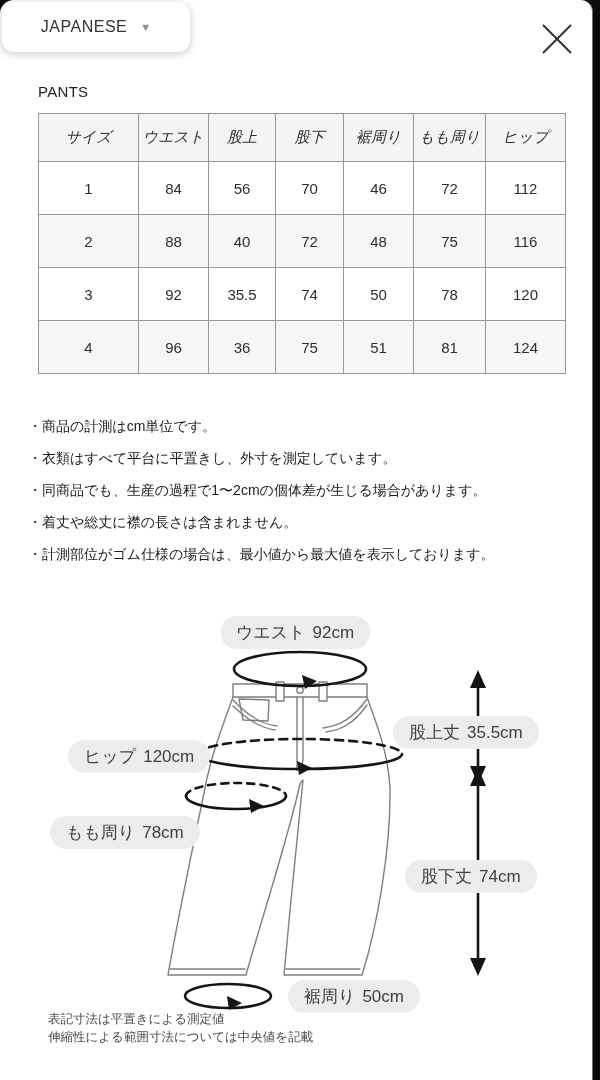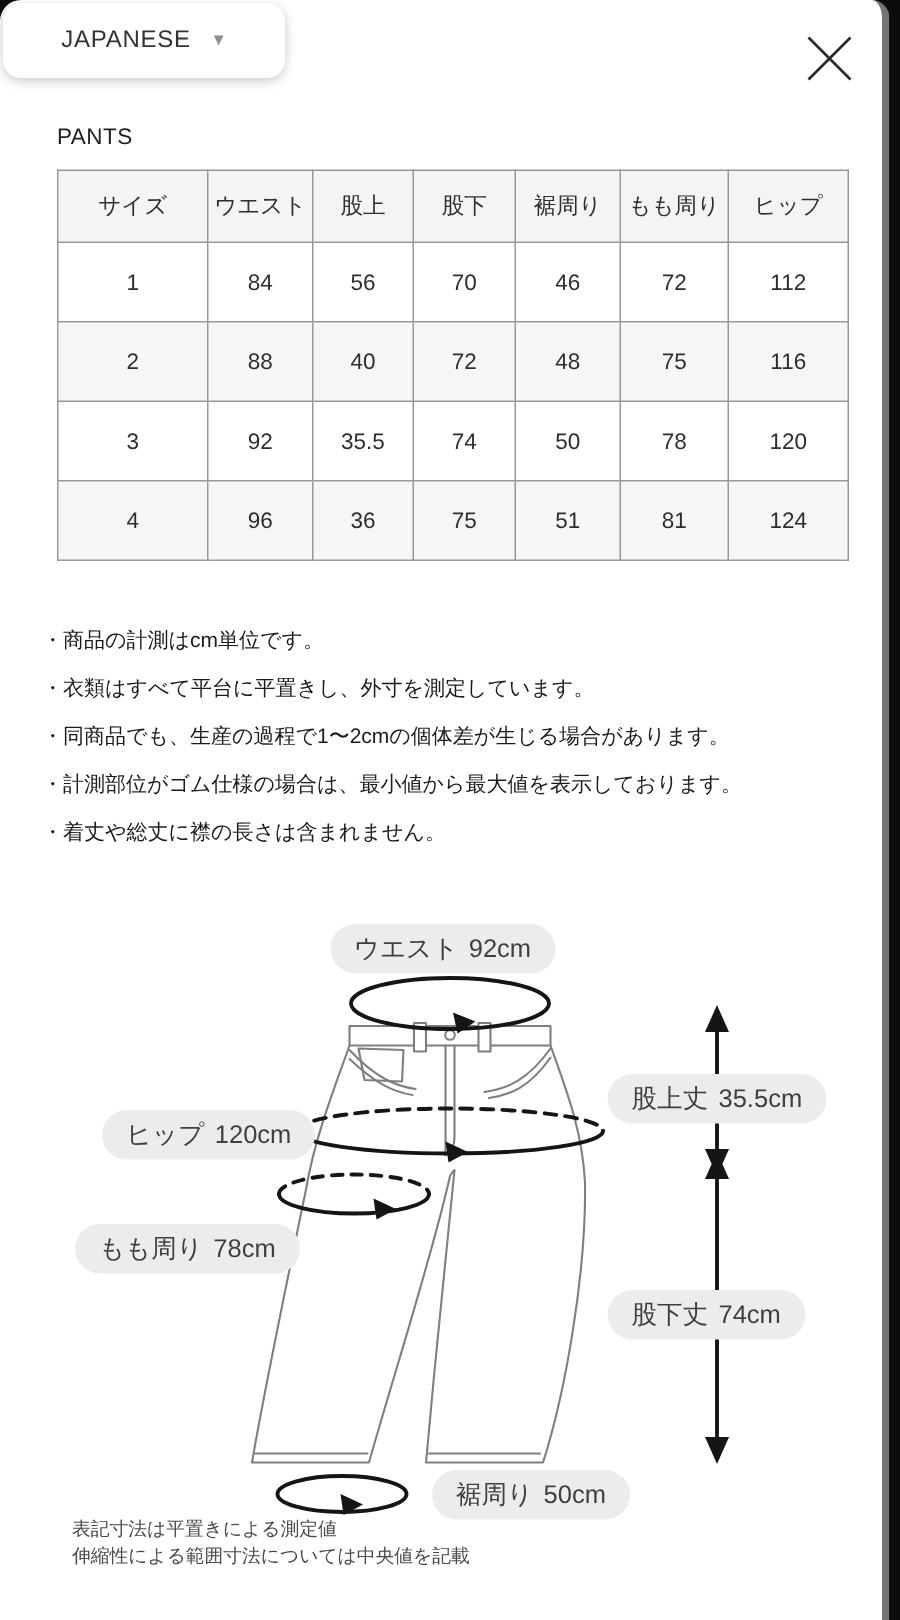--- a/index.html
+++ b/index.html
@@ -1,20 +1,20 @@
 <!DOCTYPE html>
 <html><head>
 <meta charset="utf-8">
 <style>
   html,body { margin:0; padding:0; background:#0c0c0c; }
   body { font-family:"Liberation Sans","DejaVu Sans",sans-serif; }
 
   .page {
     position:relative; width:593px; height:1080px; background:#ffffff;
-    border-radius:14px 12px 0 0; overflow:hidden; border-right:5px solid #737373;
+    border-radius:14px 12px 0 0; overflow:hidden; border-right:1px solid #737373;
     box-sizing:border-box;
   }
 
   
   .lang-button {
     position:absolute; left:2px; top:2px; width:188px; height:50px;
     background:#ffffff; border-radius:12px; box-shadow:0 2px 8px rgba(0,0,0,0.22);
     display:flex; align-items:center; justify-content:center; gap:13px;
     cursor:pointer; z-index:5;
   }
@@ -29,38 +29,38 @@
   .section-title { padding:83px 0 0 38px; font-size:15px; color:#1f1f1f; letter-spacing:0.3px; }
 
   
   table.size-table {
     border-collapse:collapse; margin:13px 0 0 38px; table-layout:fixed;
     font-size:15px; color:#2e2e2e;
   }
   .size-table th, .size-table td {
     border:1px solid #979797; text-align:center; font-weight:normal; padding:0;
   }
-  .size-table thead tr { height:48px; background:#f4f4f4; }
+  .size-table thead tr { height:48px; background:#f4f4f4;font-style:italic; }
   .size-table tbody tr { height:53px; }
   .size-table tbody tr:nth-child(even) { background:#f6f6f6; }
   .size-table tbody tr:nth-child(odd) { background:#ffffff; }
 
   
   .notes { margin:36px 18px 0 28px; font-size:14px; line-height:32px; color:#1b1b1b; }
 
   
   .diagram { position:relative; width:593px; height:460px; margin-top:28px; }
   .diagram svg { position:absolute; left:0; top:0; }
   .pill {
     position:absolute; z-index:2; display:inline-flex; align-items:center; gap:7px;
     background:#ececec; color:#3f3f3f; font-size:17px; line-height:1;
     padding:8px 16px; border-radius:18px; white-space:nowrap;
   }
   .pill-waist  { left:50%; top:18px; transform:translateX(-51%); }
-  .pill-rise   { left:405px; top:118px; }
+  .pill-rise   { left:393px; top:118px; }
   .pill-hip    { left:68px;  top:142px; }
   .pill-thigh  { left:50px;  top:218px; }
   .pill-inseam { left:405px; top:262px; }
   .pill-hem    { left:288px; top:382px; }
   .diagram-footnotes {
     position:absolute; left:48px; top:412px; z-index:2;
     font-size:12.5px; line-height:18px; color:#4a4a4a;
   }
 </style>
 </head>
@@ -140,22 +140,22 @@
           <td>81</td>
           <td>124</td>
         </tr>
       </tbody>
   </table>
 
   <div class="notes">
     <div>・商品の計測はcm単位です。</div>
     <div>・衣類はすべて平台に平置きし、外寸を測定しています。</div>
     <div>・同商品でも、生産の過程で1〜2cmの個体差が生じる場合があります。</div>
+    <div>・着丈や総丈に襟の長さは含まれません。</div>
     <div>・計測部位がゴム仕様の場合は、最小値から最大値を表示しております。</div>
-    <div>・着丈や総丈に襟の長さは含まれません。</div>
   </div>
 
   <div class="diagram">
     <svg width="600" height="460" viewBox="0 0 600 460">
 
       <g stroke="#7f7f7f" stroke-width="1.4" fill="#ffffff" stroke-linejoin="round" stroke-linecap="round">
         <path d="M233,86 L367,86 L367,99
                  C378,130 388,155 390,190 C391,250 377,330 362,377
                  L284,377 C290,310 298,230 303,182
                  C301,184 301,184 300,186

